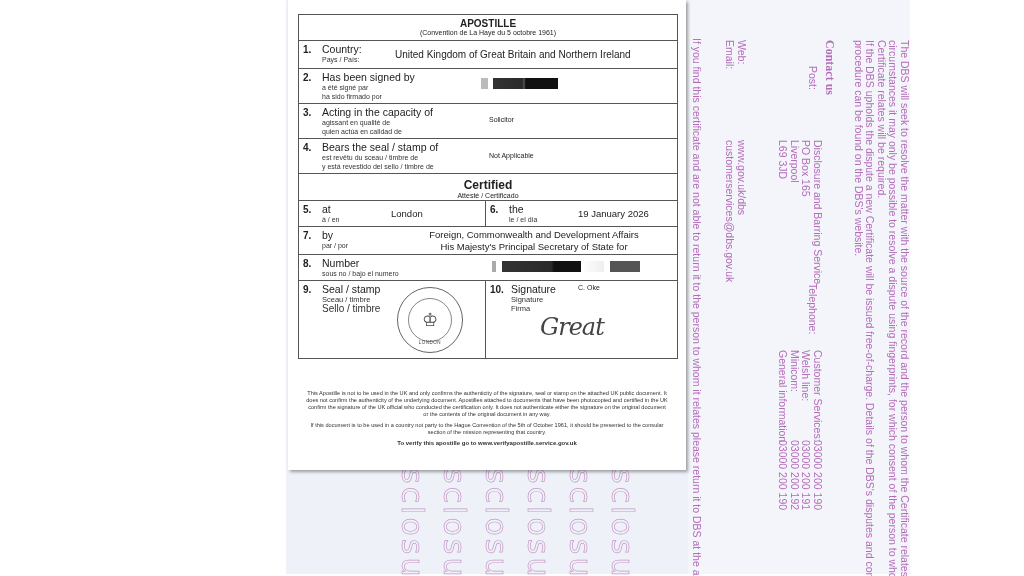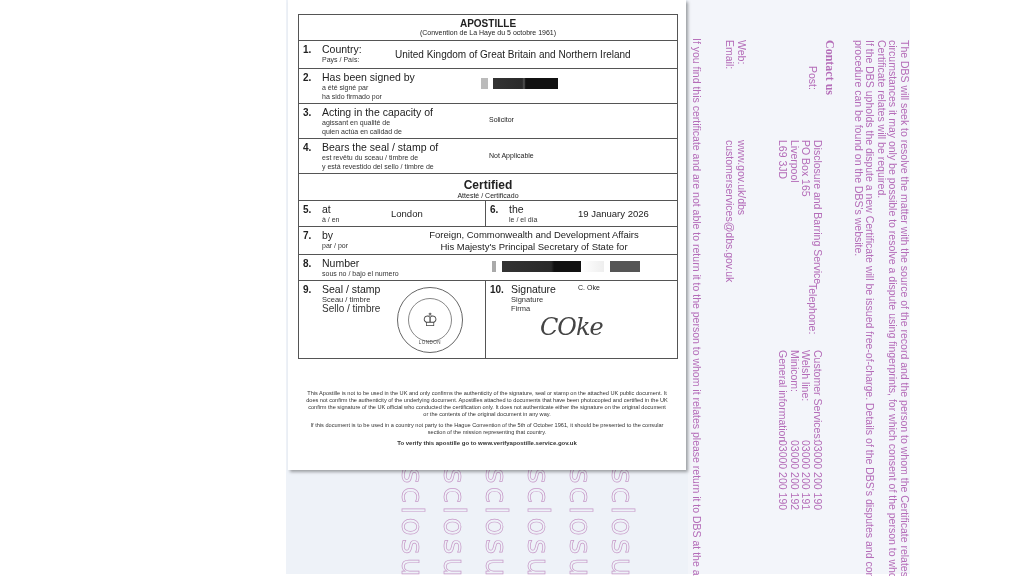--- a/index.html
+++ b/index.html
@@ -195,21 +195,21 @@
         </div>
       </div>
       <div style="position:absolute;left:187px;top:0;width:191px;height:77px;">
         <span class="num">10.</span>
         <div class="lbl" style="left:25px;">
           <div class="en">Signature</div>
           <div class="tr" style="font-size:7.5px;">Signature</div>
           <div class="tr" style="font-size:7.5px;">Firma</div>
         </div>
         <span class="val small" style="left:92px;top:3px;">C. Oke</span>
-        <span class="val" style="left:54px;top:32px;font-family:'DejaVu Serif',serif;font-style:italic;font-size:24px;color:#444;letter-spacing:-1px;">COke</span>
+        <span class="val" style="left:54px;top:32px;font-family:'DejaVu Serif',serif;font-style:italic;font-size:24px;color:#444;letter-spacing:-1px;">Great</span>
       </div>
     </div>
 
   </div>
 
   <div class="footer">
     <p>This Apostille is not to be used in the UK and only confirms the authenticity of the signature, seal or stamp on the attached UK public document. It does not confirm the authenticity of the underlying document. Apostilles attached to documents that have been photocopied and certified in the UK confirm the signature of the UK official who conducted the certification only. It does not authenticate either the signature on the original document or the contents of the original document in any way.</p>
     <p>If this document is to be used in a country not party to the Hague Convention of the 5th of October 1961, it should be presented to the consular section of the mission representing that country.</p>
     <p class="verify">To verify this apostille go to www.verifyapostille.service.gov.uk</p>
   </div>

